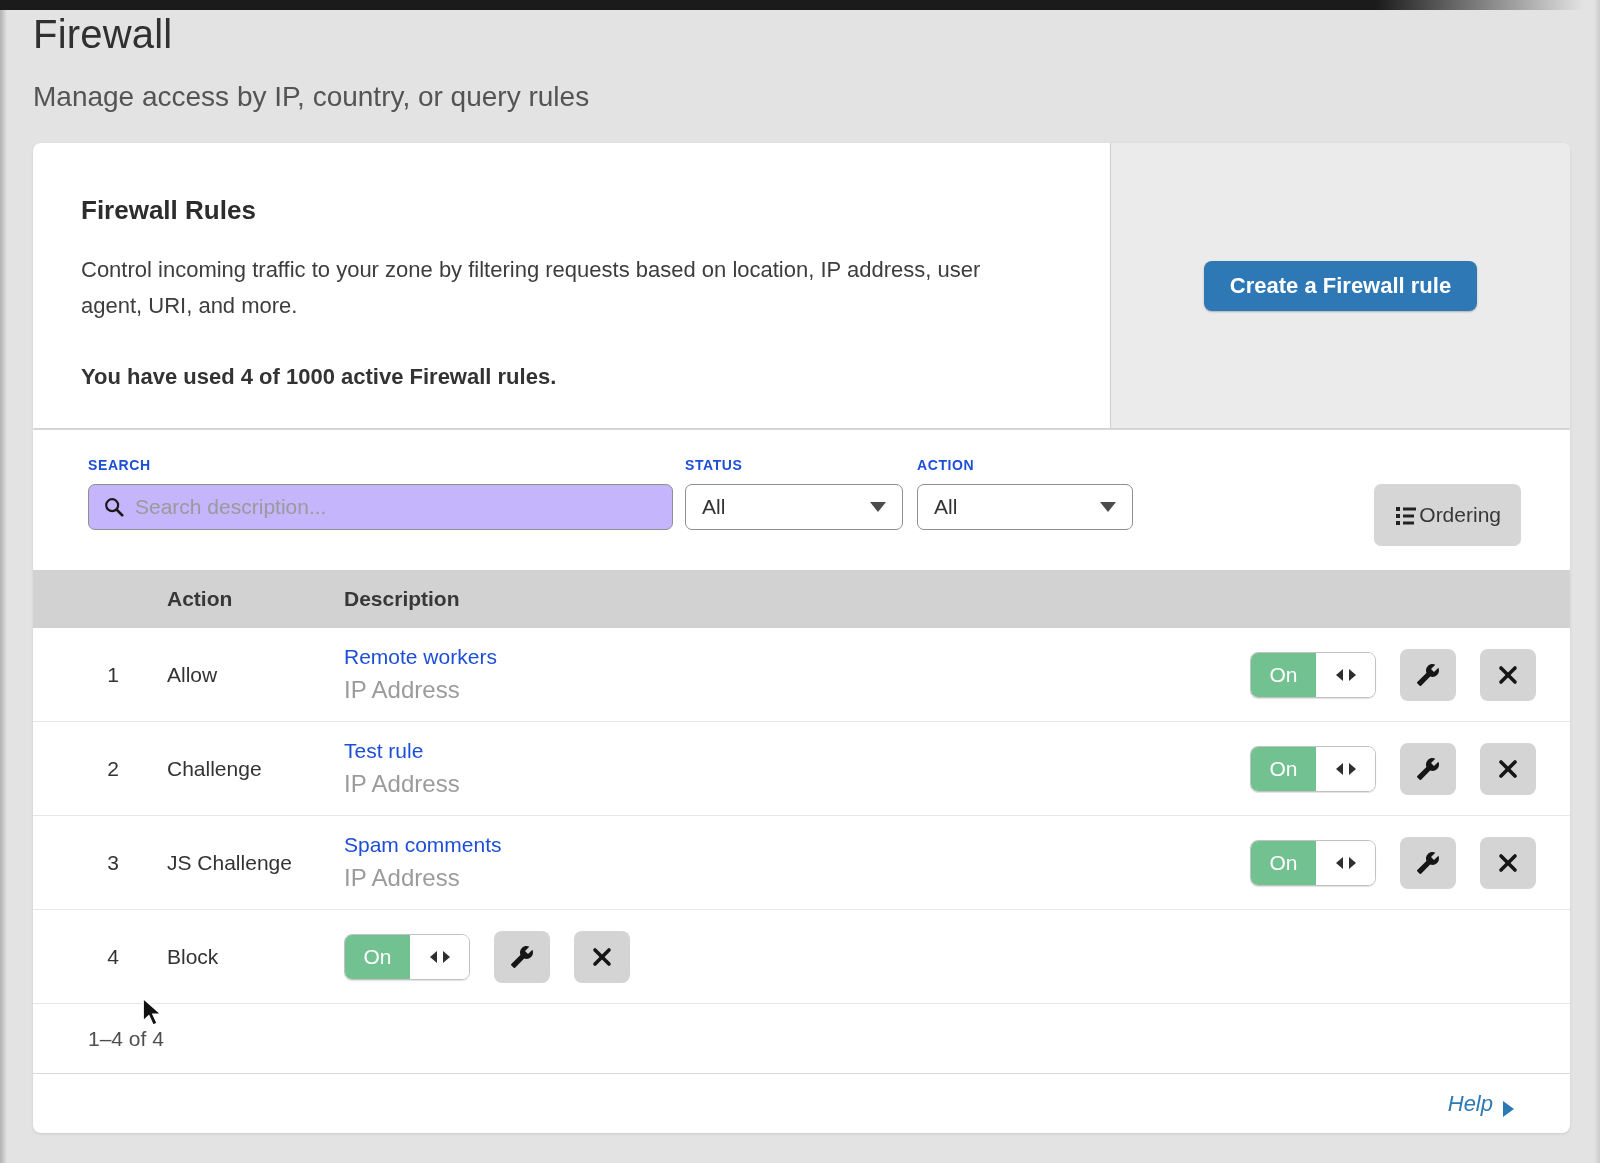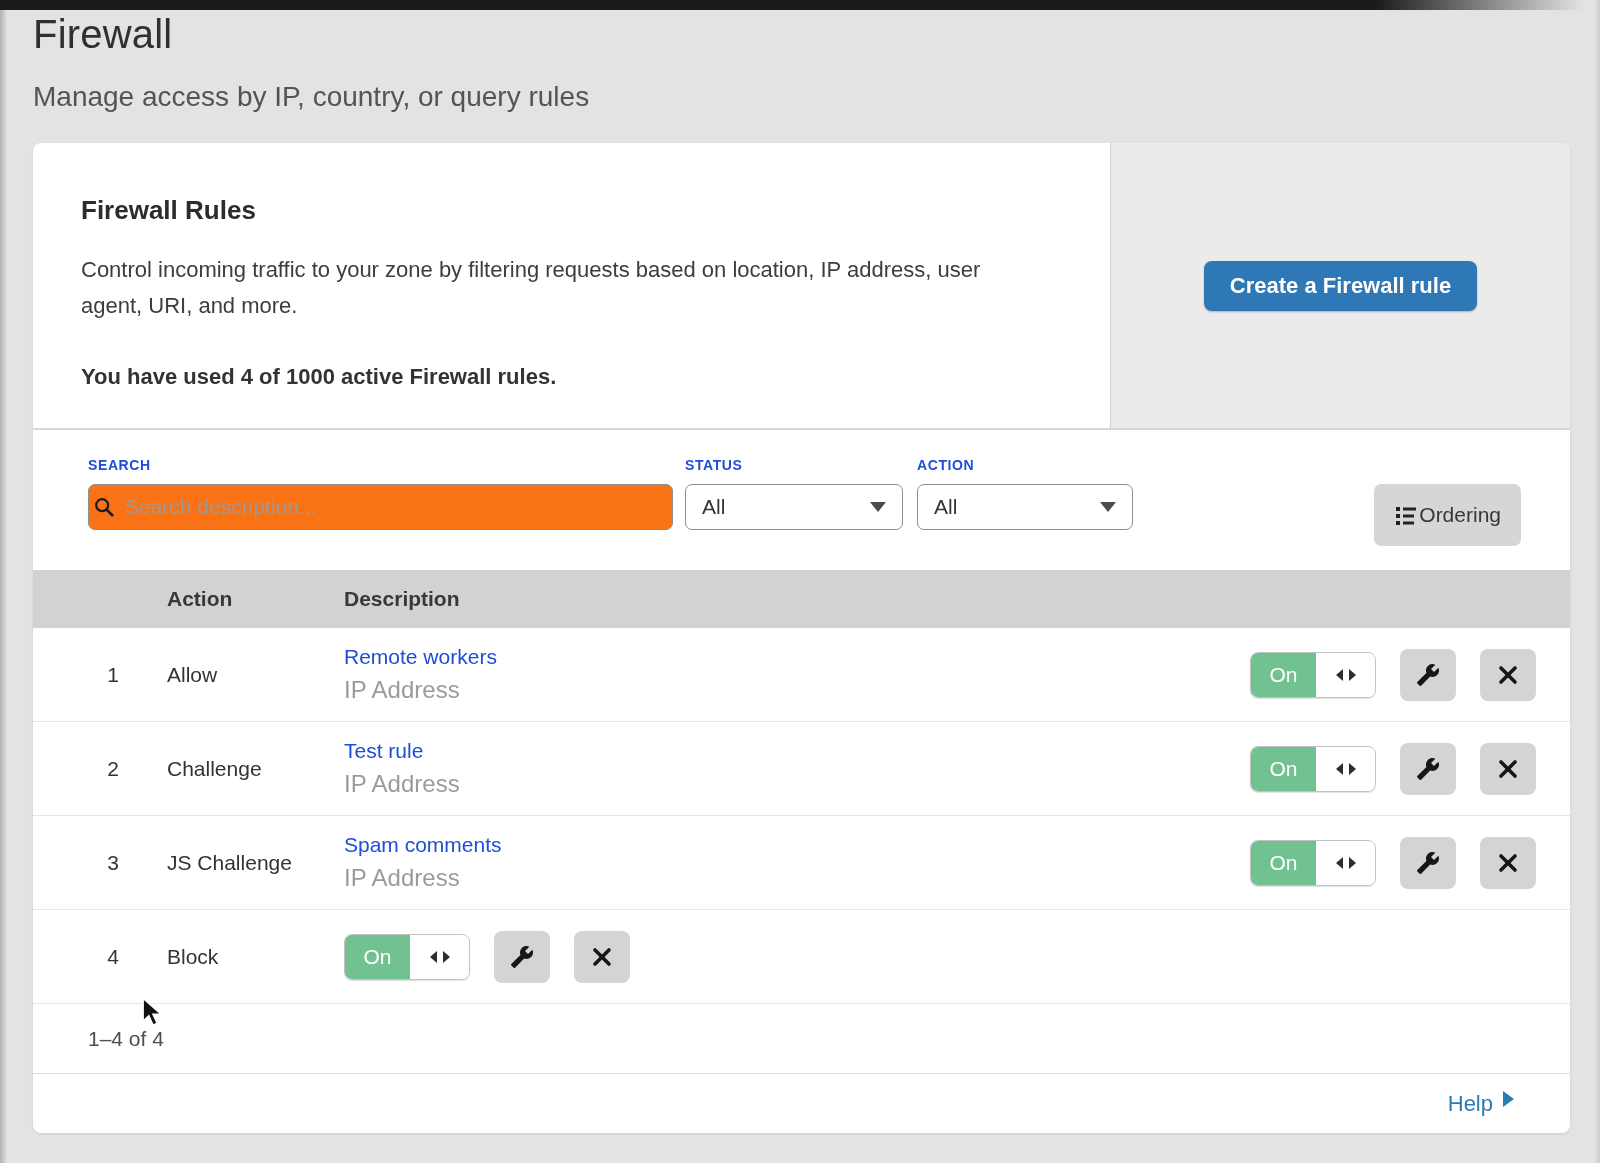--- a/index.html
+++ b/index.html
@@ -41,22 +41,22 @@
   .create-btn { background:#2e78b5; color:#fff; border:none; border-radius:8px;
     font-family:inherit; font-size:22px; font-weight:700; padding:12px 26px;
     box-shadow:0 1px 2px rgba(0,0,0,0.25); cursor:pointer; }
 
   
   .filters { position:relative; height:140px; flex:0 0 auto; }
   .filter-label { position:absolute; font-size:14px; font-weight:700; letter-spacing:0.6px;
     color:#1d4ed8; top:27px; }
   .lbl-search { left:55px; } .lbl-status { left:652px; } .lbl-action { left:884px; }
   .search-box { position:absolute; left:55px; top:54px; width:585px; height:46px;
-    border:1px solid #8f8f8f; border-radius:7px; background:#f97316;
-    display:flex; align-items:center; padding:0 4px; }
+    border:1px solid #8f8f8f; border-radius:7px; background:#c4b5fd;
+    display:flex; align-items:center; padding:0 14px; }
   .search-box input { border:none; outline:none; flex:1; font-family:inherit;
     font-size:21px; color:#333; margin-left:10px; background:transparent; }
   .search-box input::placeholder { color:#9a9a9a; }
   .select { position:absolute; top:54px; height:46px; border:1px solid #8f8f8f;
     border-radius:7px; background:#fff; display:flex; align-items:center;
     padding:0 16px; font-size:21px; color:#333; cursor:pointer; }
   .select-status { left:652px; width:218px; } .select-action { left:884px; width:216px; }
   .select .caret { margin-left:auto; width:0; height:0;
     border-left:8px solid transparent; border-right:8px solid transparent;
     border-top:10px solid #4c4c4c; }
@@ -81,22 +81,22 @@
   .toggle-on { width:65px; background:#72c191; color:#fff; font-size:21px;
     display:flex; align-items:center; justify-content:center; }
   .toggle-arrows { width:59px; background:#fff; display:flex; align-items:center; justify-content:center; }
   .icon-btn { width:56px; height:52px; border:none; border-radius:8px; background:#d4d4d4;
     display:flex; align-items:center; justify-content:center; cursor:pointer; }
 
   
   .pagination { flex:0 0 70px; display:flex; align-items:center; padding-left:55px;
     font-size:21px; font-weight:500; color:#4e4e4e; border-bottom:1px solid #dadada; }
   .help-row { flex:1; display:flex; align-items:center; justify-content:flex-end; padding-right:56px; }
-  .help-link { display:flex; align-items:flex-start; gap:10px; font-size:22px; font-weight:500;
-    color:#2c7ab4; text-decoration:none; cursor:pointer; }
+  .help-link { display:flex; align-items:flex-end; gap:10px; font-size:22px; font-weight:500;
+    color:#2c7ab4; text-decoration:none; cursor:pointer;font-style:italic; }
   .help-arrow { width:0; height:0; border-top:8px solid transparent;
     border-bottom:8px solid transparent; border-left:11px solid #2c7ab4; }
 
   .cursor { position:absolute; left:141px; top:997px; z-index:60; pointer-events:none; }
 </style>
 </head>
 <body>
 
 <div class="screen">
   <div class="edge-top"></div>

